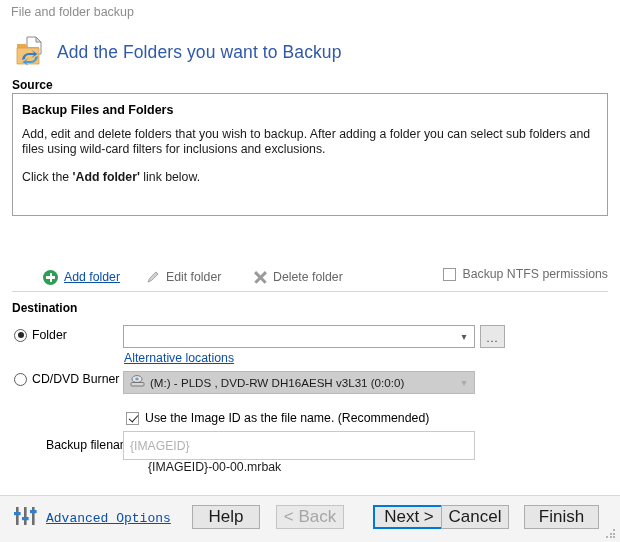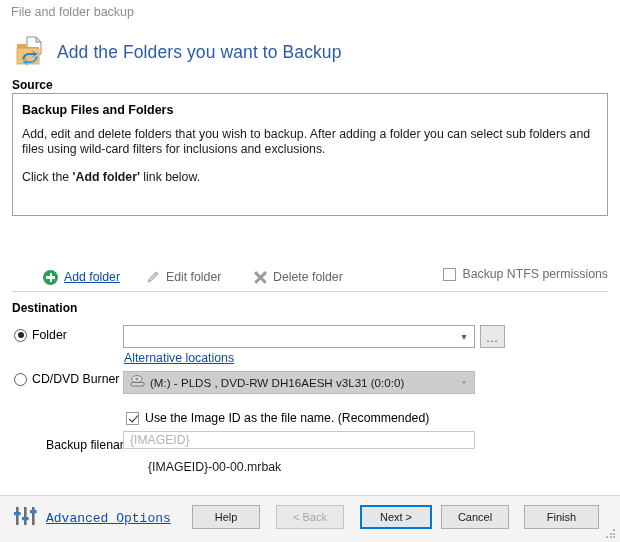--- a/index.html
+++ b/index.html
@@ -271,21 +271,21 @@
 
   .bf-label {
     position: absolute;
     left: 38px; top: 438px;
     font-size: 12.3px;
     margin-left: 8px;
   }
   .bf-input {
     position: absolute;
     left: 123px; top: 431px;
-    width: 352px; height: 18px;
+    width: 352px; height: 29px;
     border: 1px solid #c9c9c9;
     background: #ffffff;
     box-sizing: border-box;
     display: flex;
     align-items: center;
     padding-left: 6px;
     font-size: 12.2px;
     color: #b2b2b2;
   }
   .bf-preview {
@@ -322,35 +322,35 @@
     font-size: 13px;
     white-space: nowrap;
   }
   .btn {
     position: absolute;
     top: 9px;
     height: 24px;
     border: 1px solid #adadad;
     background: #e6e6e6;
     box-sizing: border-box;
-    font-size: 11px;
+    font-size: 17px;
     color: #1b1b1b;
     display: flex;
     align-items: center;
     justify-content: center;
     font-family: "Liberation Sans", sans-serif;
   }
   .btn.disabled { color: #a6a6a6; background: #e9e9e9; border-color: #c4c4c4; }
   .btn.focus {
     border: 2px solid #0078d7;
     background: #e6e6e6;
   }
   #btn-help   { left: 192px; width: 68px; }
   #btn-back   { left: 276px; width: 68px; }
-  #btn-next   { left: 360px; width: 72px; }
+  #btn-next   { left: 373px; width: 72px; }
   #btn-cancel { left: 441px; width: 68px; }
   #btn-finish { left: 524px; width: 75px; }
 
   .grip {
     position: absolute;
     right: 4px; bottom: 4px;
     width: 10px; height: 10px;
   }
   .grip i {
     position: absolute;

